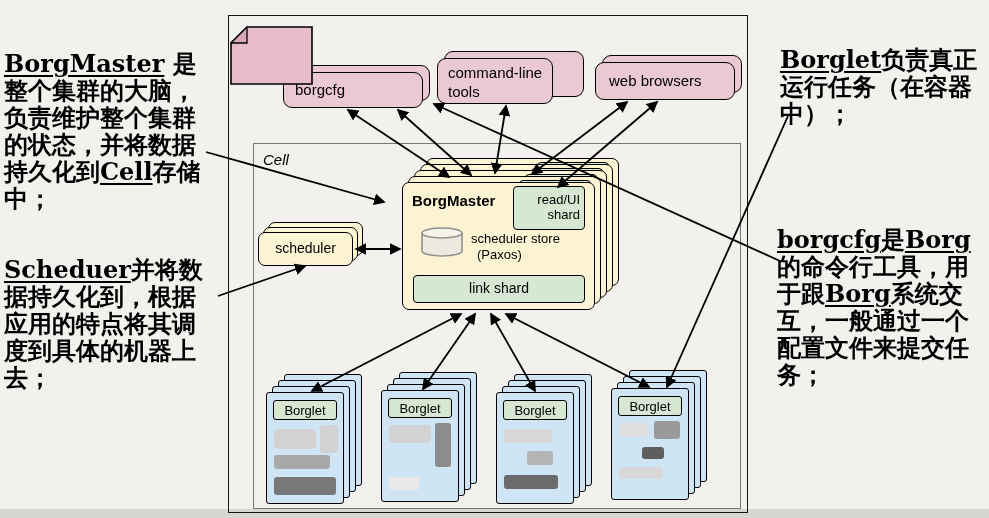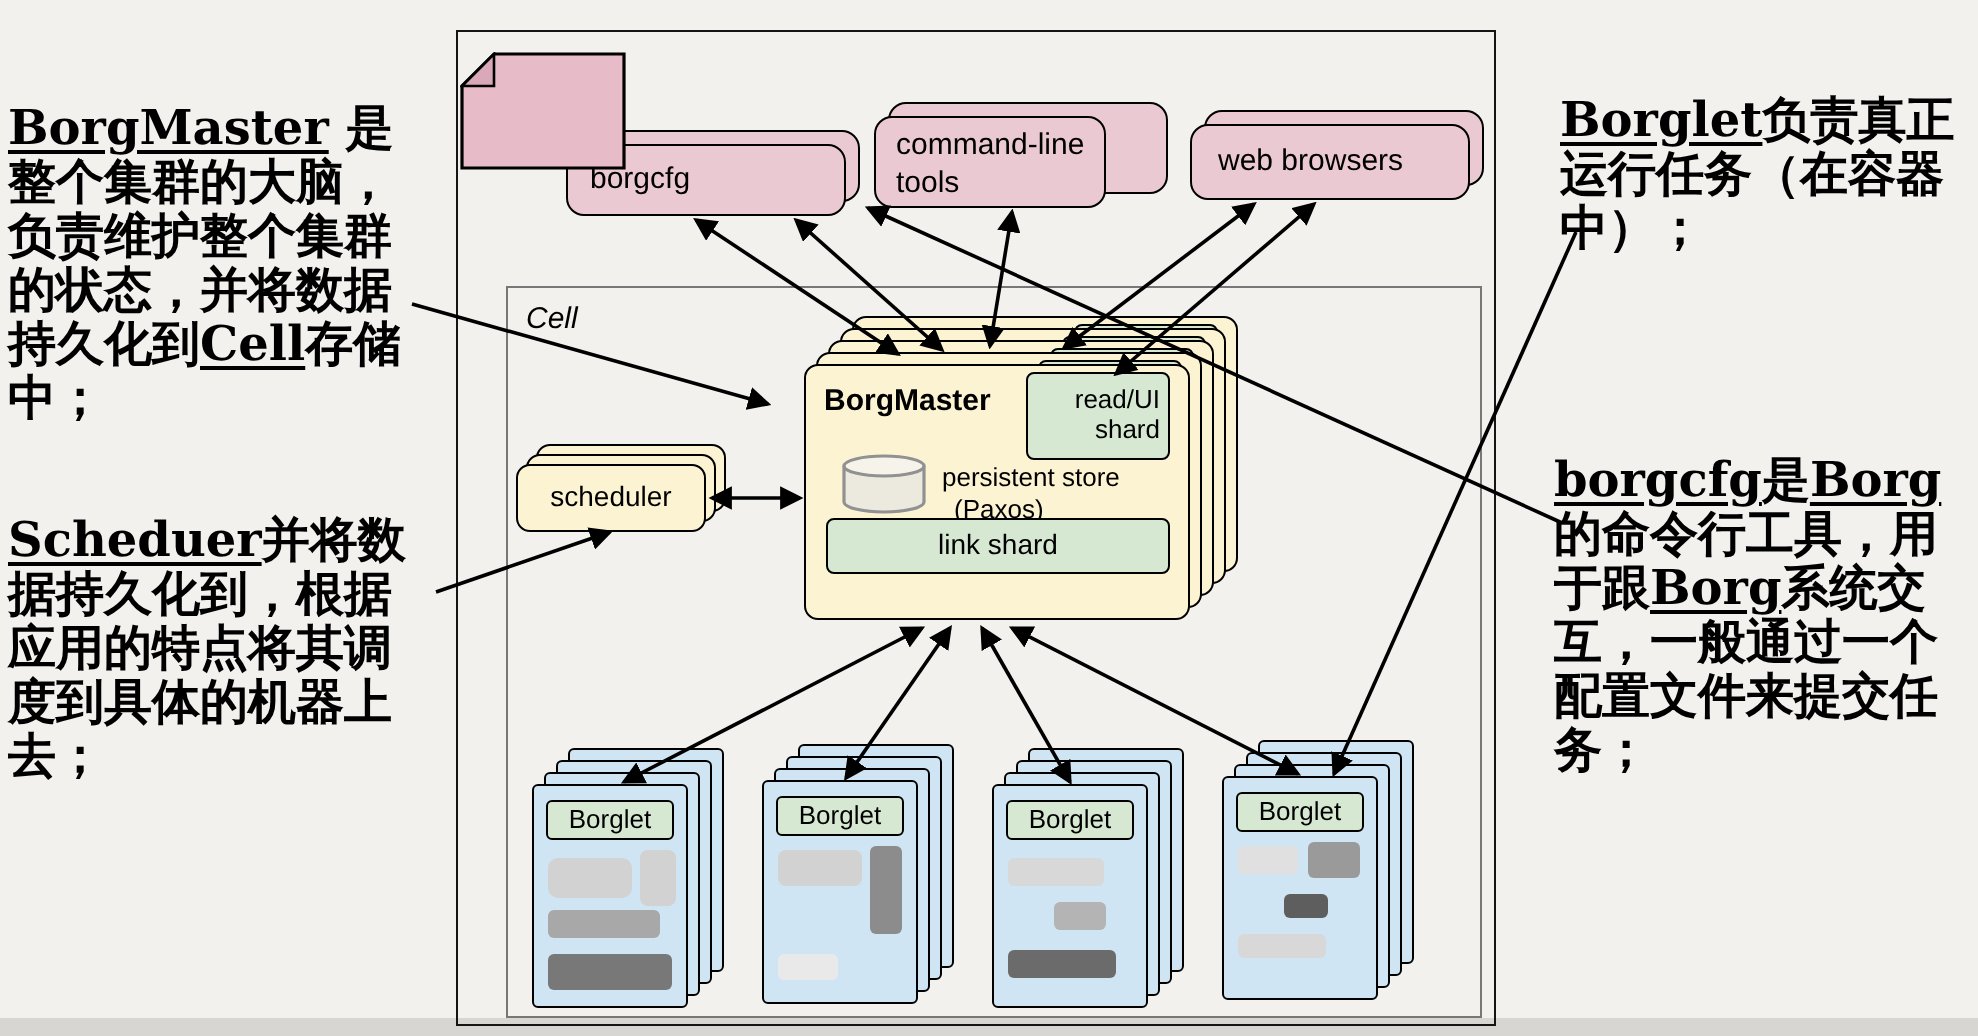--- a/index.html
+++ b/index.html
@@ -67,23 +67,23 @@
   </div>
   <div class="layer yellow" style="left:402px;top:182px;width:193px;height:128px">
     <div class="boxlabel" style="position:absolute;left:9px;top:9px;font-weight:bold">BorgMaster</div>
     <div class="layer green" style="left:110px;top:3px;width:72px;height:44px;text-align:right">
       <span class="small" style="display:inline-block;padding:5px 4px 0;line-height:15px">read/UI shard</span>
     </div>
     <svg width="44" height="32" viewBox="0 0 44 32" style="position:absolute;left:17px;top:43px">
       <path d="M2,7 v18 a20,5 0 0,0 40,0 v-18" fill="#eceadf" stroke="#919191" stroke-width="1.6"></path>
       <ellipse cx="22" cy="7" rx="20" ry="5" fill="#f6f4ea" stroke="#919191" stroke-width="1.6"></ellipse>
     </svg>
-    <div class="small" style="position:absolute;left:68px;top:48px">persistent store</div>
+    <div class="small" style="position:absolute;left:68px;top:48px">scheduler store</div>
     <div class="small" style="position:absolute;left:74px;top:64px">(Paxos)</div>
-    <div class="layer green" style="left:10px;top:76px;width:172px;height:28px;text-align:center">
+    <div class="layer green" style="left:10px;top:92px;width:172px;height:28px;text-align:center">
       <span style="font-size:14px;line-height:25px">link shard</span>
     </div>
   </div>
 </div>
 
 <div>
   <div class="layer pink" style="left:290px;top:65px;width:140px;height:36px"></div>
   <div class="layer pink" style="left:283px;top:72px;width:140px;height:36px">
     <span class="boxlabel" style="position:absolute;left:11px;top:8px">borgcfg</span>
   </div>

